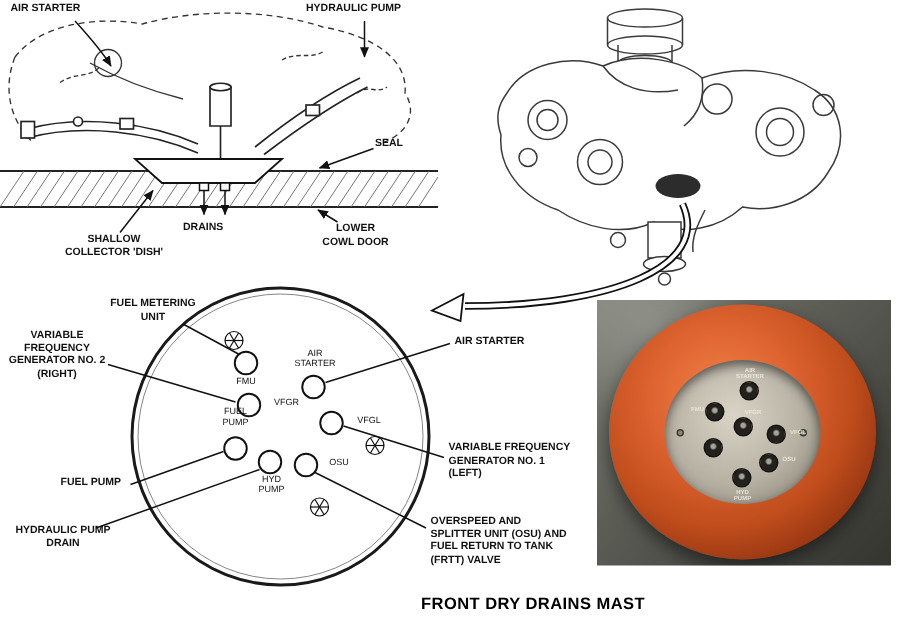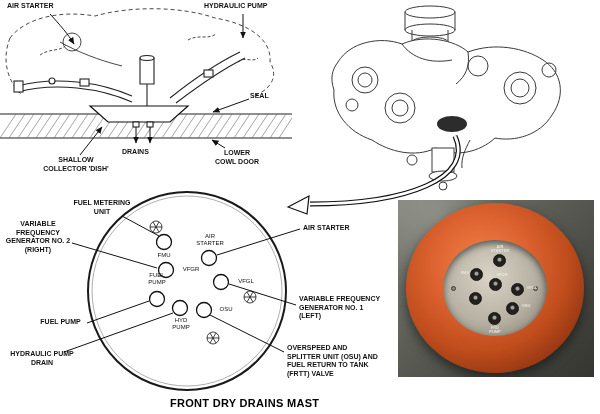--- a/index.html
+++ b/index.html
@@ -5,21 +5,21 @@
   * { margin:0; padding:0; box-sizing:border-box; }
   html,body { background:#ffffff; }
   body { font-family:"Liberation Sans", sans-serif; }
   #page { position:relative; width:600px; height:414px; background:#fff; overflow:hidden; }
   svg { position:absolute; left:0; top:0; }
   .lbl { position:absolute; font-weight:bold; font-size:7px; line-height:8.5px; color:#111;
          white-space:pre-line; }
   .center { text-align:center; }
   .portlbl { position:absolute; font-size:6px; line-height:6.8px; color:#111; white-space:pre-line;
              text-align:center; font-weight:normal; }
-  .caption { position:absolute; left:170px; top:397px; width:260px; text-align:left;
+  .caption { position:absolute; left:170px; top:397px; width:260px; text-align:right;
              font-weight:bold; font-size:11px; color:#000; letter-spacing:.3px; }
   
   #photo { position:absolute; left:398px; top:200px; width:196px; height:177px;
            background:linear-gradient(135deg,#84867c 0%,#5d5f57 40%,#44453f 75%,#34352f 100%);
            overflow:hidden; }
   #photo .glare { position:absolute; left:-30px; top:-40px; width:140px; height:120px;
            background:radial-gradient(circle,rgba(255,255,255,.18),rgba(255,255,255,0) 70%); }
   #ring { position:absolute; left:8px; top:3px; width:178px; height:170px; border-radius:50%;
           background:radial-gradient(circle at 42% 36%, #f08046 0%, #dd6330 32%, #c04d1c 58%, #8c3110 82%, #5d1f06 100%);
           box-shadow:0 5px 12px rgba(0,0,0,.5); }

